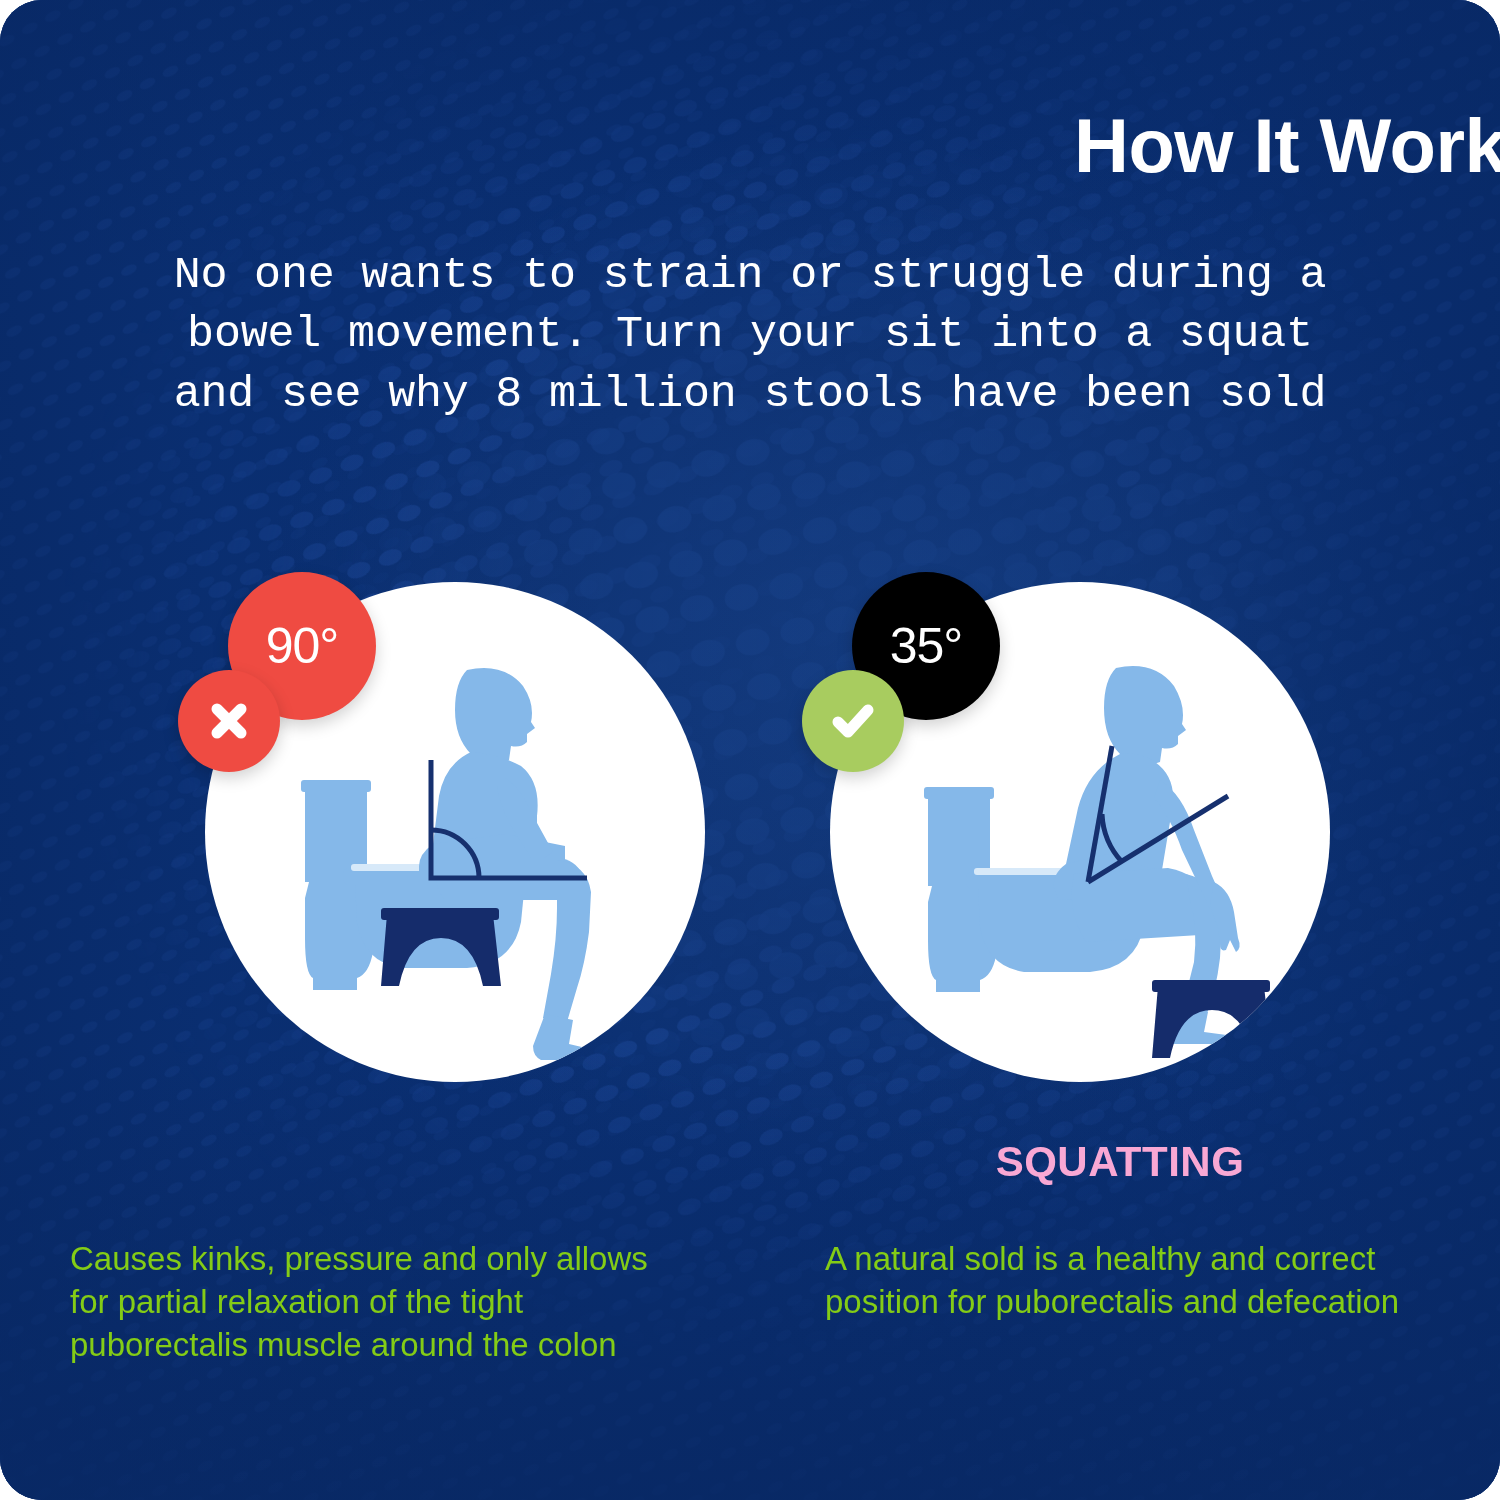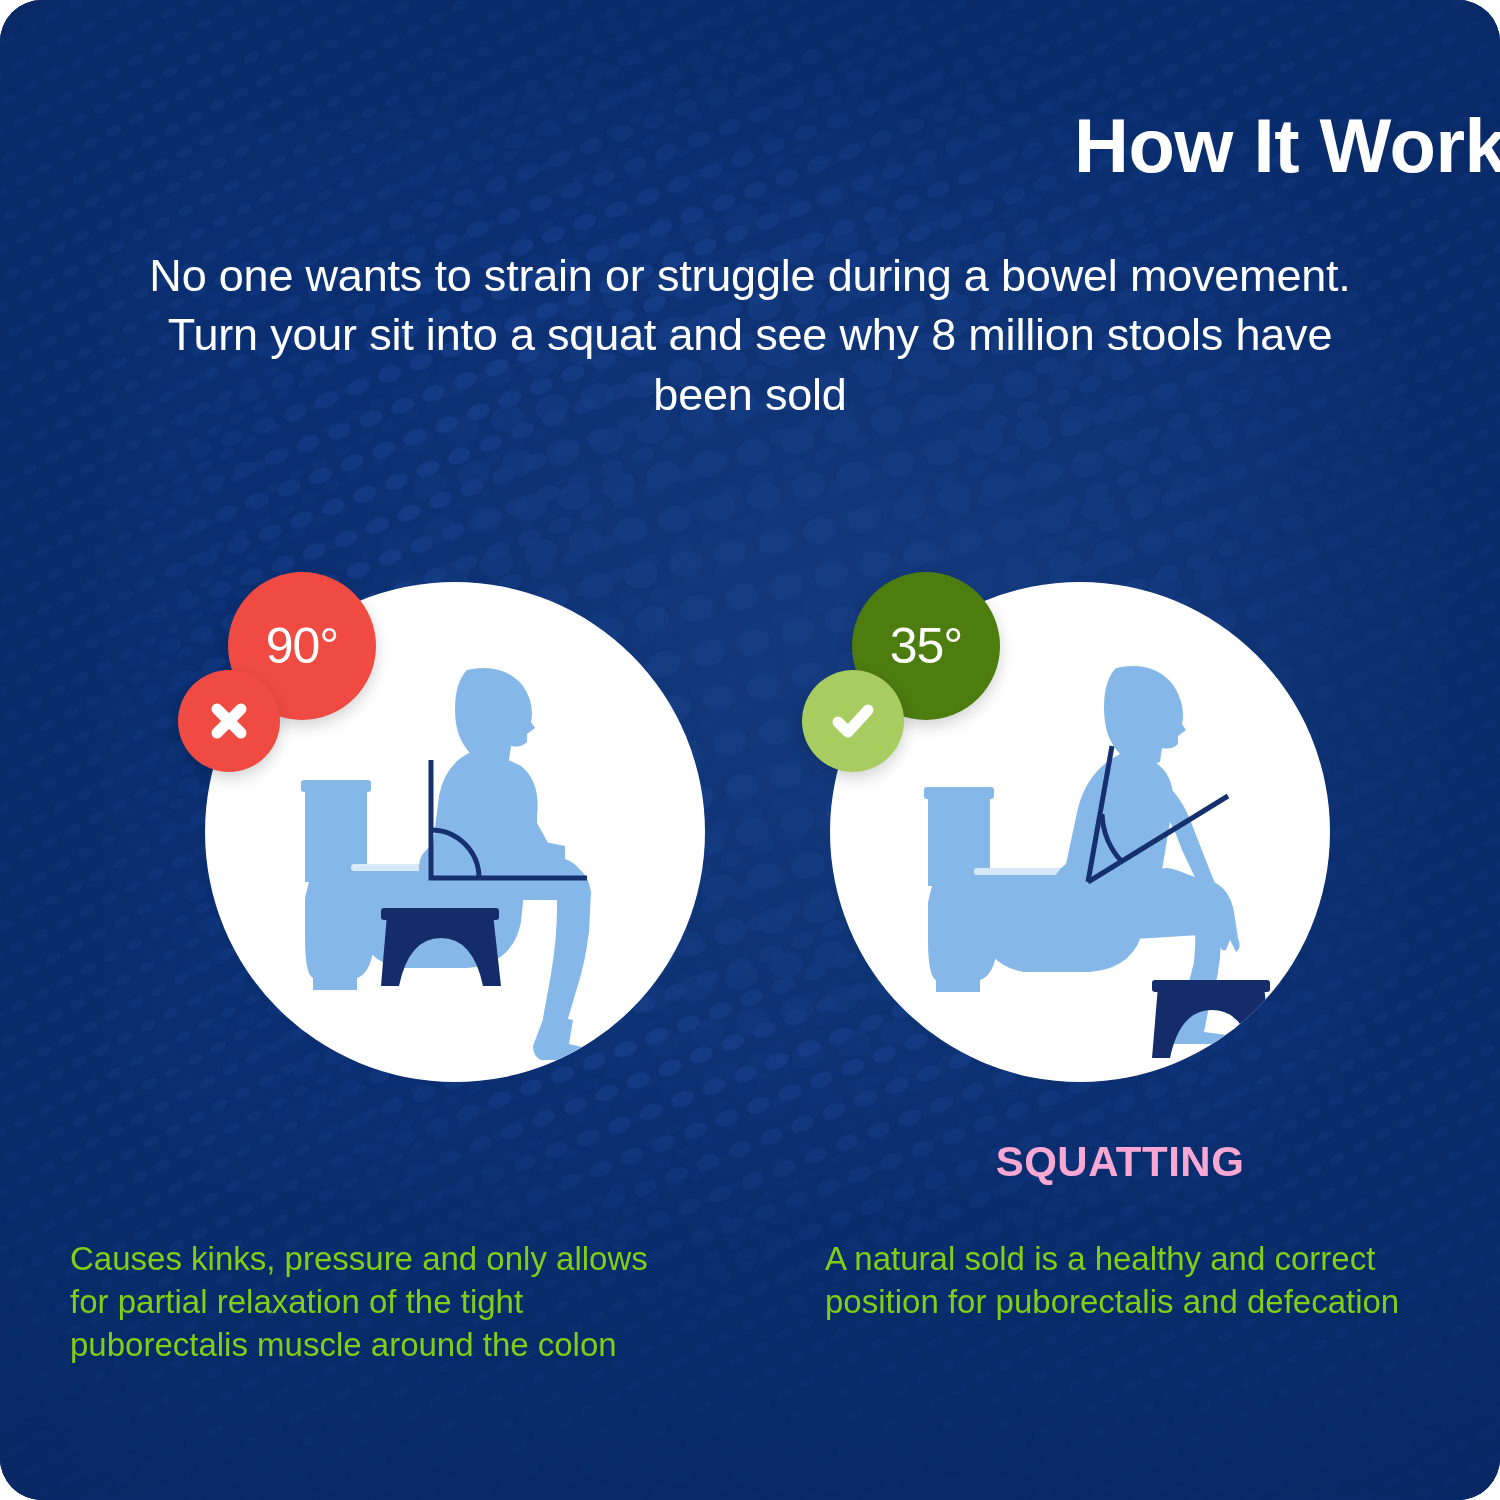--- a/index.html
+++ b/index.html
@@ -81,20 +81,21 @@
     position: absolute;
     top: 246px;
     left: 148px;
     width: 1204px;
     text-align: center;
     color: #ffffff;
     font-size: 45px;
     font-weight: 400;
     line-height: 1.32;
     letter-spacing: -0.2px;
+    font-family: Liberation Mono, monospace;
   }
 
   
   .panel {
     position: absolute;
     top: 560px;
     width: 700px;
     height: 820px;
   }
   .panel.left  { left: 30px; }
@@ -134,21 +135,21 @@
     font-weight: normal;
     letter-spacing: -1px;
   }
   .badge-small {
     width: 102px;
     height: 102px;
   }
 
   .panel.left .badge-big   { left: 198px; top: 12px;  background: #EF4B42; }
   .panel.left .badge-small { left: 148px; top: 110px; background: #EF4B42; }
-  .panel.right .badge-big   { left: 82px;  top: 12px;  background: #4d7c0f; }
+  .panel.right .badge-big   { left: 82px;  top: 12px;  background: #000000; }
   .panel.right .badge-small { left: 32px;  top: 110px; background: #A8CC5F; }
 
   .glyph-x, .glyph-check { display:block; }
 
   
   .cap-title {
     position: absolute;
     top: 578px;
     left: 0;
     width: 700px;

